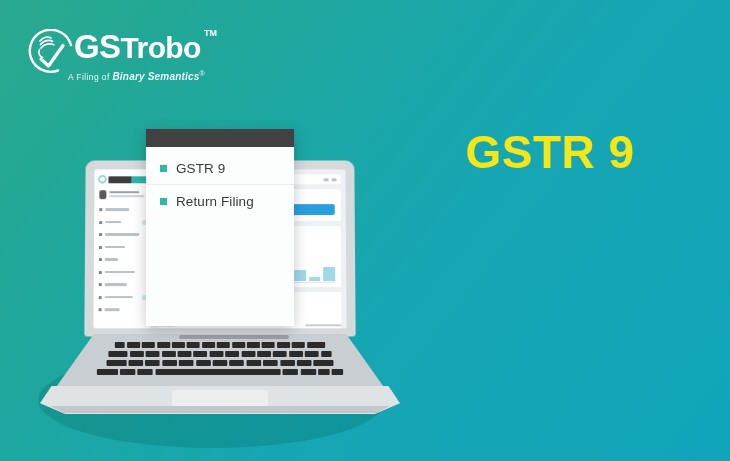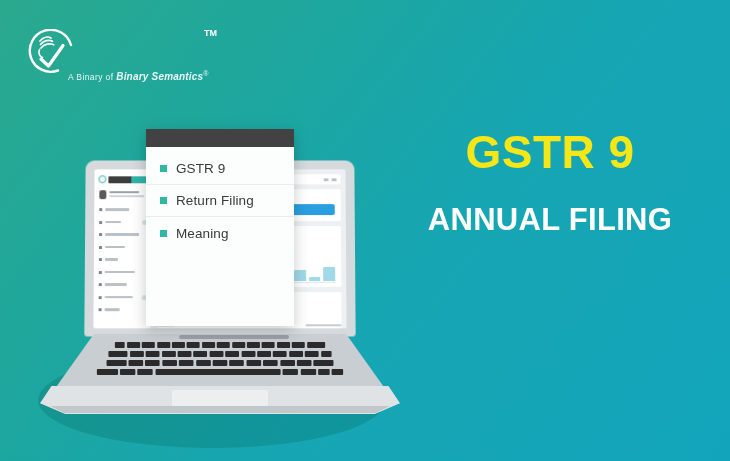--- a/index.html
+++ b/index.html
@@ -258,28 +258,28 @@
     <div class="logo-mark">
       <svg viewBox="0 0 46 46" width="46" height="46" aria-hidden="true">
         <path d="M43 16 A21 21 0 1 0 30 41.5" fill="none" stroke="#ffffff" stroke-width="2.4" stroke-linecap="round"></path>
         <path d="M12 12 C15 8, 20 7, 23 9" fill="none" stroke="#ffffff" stroke-width="1.7" stroke-linecap="round"></path>
         <path d="M12.5 15.5 C15.5 11.5, 21 10.3, 24.5 12.3" fill="none" stroke="#ffffff" stroke-width="1.7" stroke-linecap="round"></path>
         <path d="M13 19 C16 15, 22 13.8, 25.8 15.8" fill="none" stroke="#ffffff" stroke-width="1.7" stroke-linecap="round"></path>
         <path d="M11.5 20.5 C10 24, 11.5 27.5, 14.5 28.5" fill="none" stroke="#ffffff" stroke-width="1.7" stroke-linecap="round"></path>
         <path d="M13 30 L20.5 37 L35 16.5" fill="none" stroke="#ffffff" stroke-width="3.2" stroke-linecap="round" stroke-linejoin="round"></path>
       </svg>
     </div>
+    <div class="logo-word"><span>GS</span><span class="lw-small">Trobo</span></div>
     <div class="logo-tm">TM</div>
-    <div class="logo-sub"><span class="brand-of">A Binary of</span>
+    <div class="logo-sub"><span class="brand-of">A Filing of</span>
       <span class="bs">Binary Semantics</span><span class="reg">®</span></div>
   </div>
 
   <div class="headline">
     <div class="h-main">GSTR 9</div>
-    <div class="h-sub1">ANNUAL FILING</div>
   </div>
 
   <div class="ground-shadow"></div>
 
   <div class="laptop">
 
     <div class="lid">
       <div class="lid-inner">
         <div class="app">
 
@@ -467,20 +467,16 @@
     <div class="list-card-head"></div>
     <div class="list-body">
       <div class="li">
         <span class="bullet"></span>
         <span class="li-txt">GSTR 9</span>
       </div>
       <div class="li">
         <span class="bullet"></span>
         <span class="li-txt">Return Filing</span>
       </div>
-      <div class="li">
-        <span class="bullet"></span>
-        <span class="li-txt">Meaning</span>
-      </div>
     </div>
   </div>
 
 </div>
 
 </body></html>

